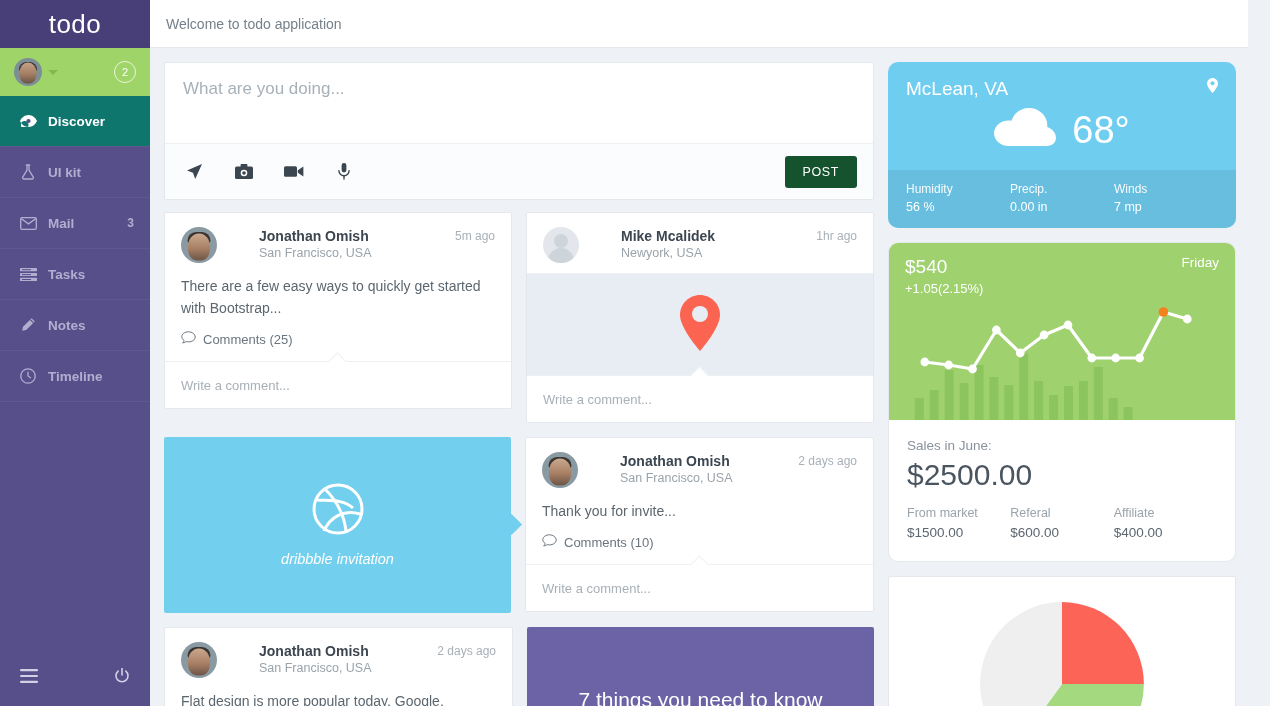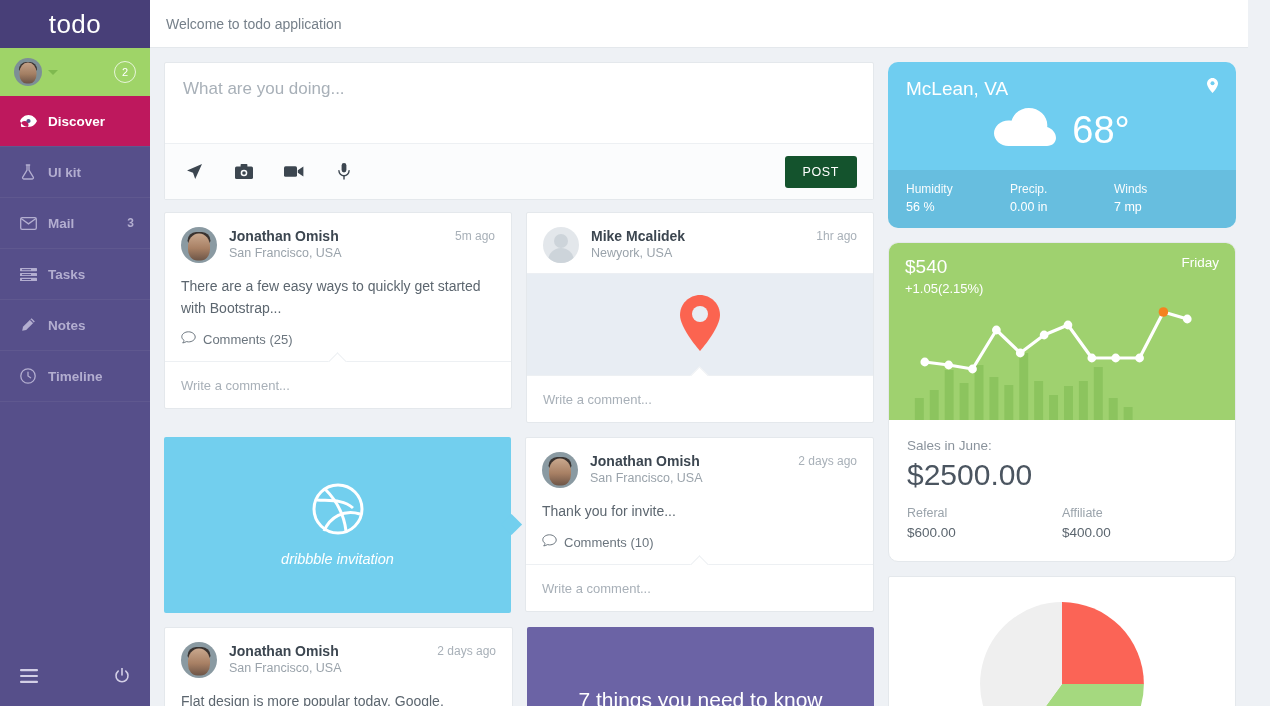--- a/index.html
+++ b/index.html
@@ -60,21 +60,21 @@
     display: flex; align-items: center; justify-content: center;
   }
   .nav { display: flex; flex-direction: column; }
   .nav-item {
     height: 51px; display: flex; align-items: center;
     padding: 0 0 0 18px;
     color: #b3aed0; font-size: 13.5px; font-weight: bold;
     border-bottom: 1px solid #5f588f;
     cursor: pointer; position: relative;
   }
-  .nav-item.active { color: #fff; background: #be185d; }
+  .nav-item.active { color: #fff; background: #0f766e; }
   .nav-item .nav-ico {
     width: 20px; margin-right: 10px;
     display: flex; align-items: center; justify-content: center;
     flex: none;
   }
   .nav-item .nav-ico svg { display: block; }
   .nav-count {
     position: absolute; right: 16px; font-size: 12px;
     font-weight: bold; color: #b3aed0;
   }
@@ -130,21 +130,21 @@
     padding: 9px 18px; font-size: 12.5px; letter-spacing: .6px;
     cursor: pointer; font-family: "Liberation Sans", sans-serif;
   }
 
   
   .row { display: flex; gap: 14px; margin-bottom: 14px; align-items: flex-start; }
   .card {
     background: #fff; border: 1px solid #e4e8ec; border-radius: 2px;
     flex: 1; min-width: 0; position: relative;
   }
-  .card-head { display: flex; align-items: flex-start; padding: 14px 16px 10px 16px; }
+  .card-head { display: flex; align-items: flex-start; padding: 14px 16px 10px 16px; gap: 30px; }
   .avatar-md {
     width: 36px; height: 36px; border-radius: 50%;
     overflow: hidden; flex: none; margin-right: 12px;
     background: #8a9aa2; position: relative;
   }
   .avatar-md .face {
     position: absolute; left: 50%; top: 56%; transform: translate(-50%,-50%);
     width: 22px; height: 27px; border-radius: 48% 48% 42% 42%;
     background: linear-gradient(#c9a88e 0%, #a88064 55%, #6d5547 100%);
   }
@@ -609,20 +609,24 @@
                 </g>
               </svg>
             </div>
           </div>
 
           <div class="sales">
             <div class="sales-label">Sales in June:</div>
             <div class="sales-amount">$2500.00</div>
             <div class="sales-cols">
               <div class="sc-col">
+                <div class="sc-label">From market</div>
+                <div class="sc-value">$1500.00</div>
+              </div>
+              <div class="sc-col">
                 <div class="sc-label">Referal</div>
                 <div class="sc-value">$600.00</div>
               </div>
               <div class="sc-col">
                 <div class="sc-label">Affiliate</div>
                 <div class="sc-value">$400.00</div>
               </div>
             </div>
           </div>
         </div>

